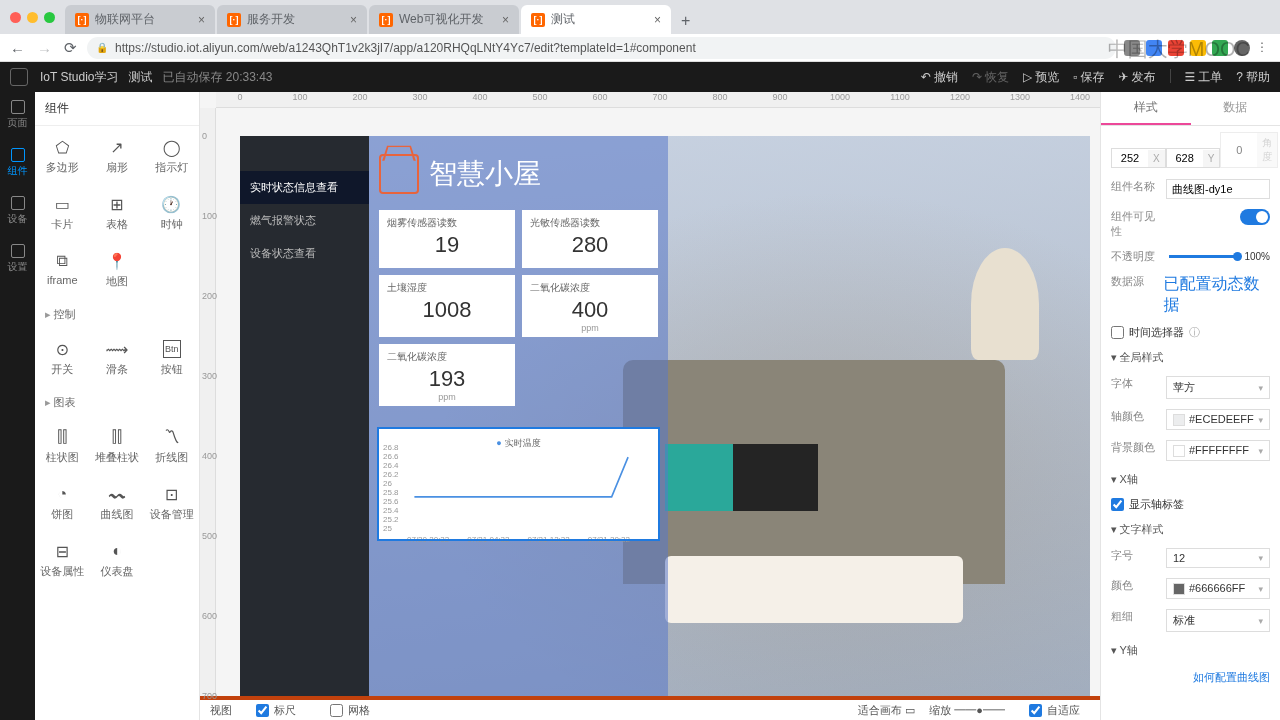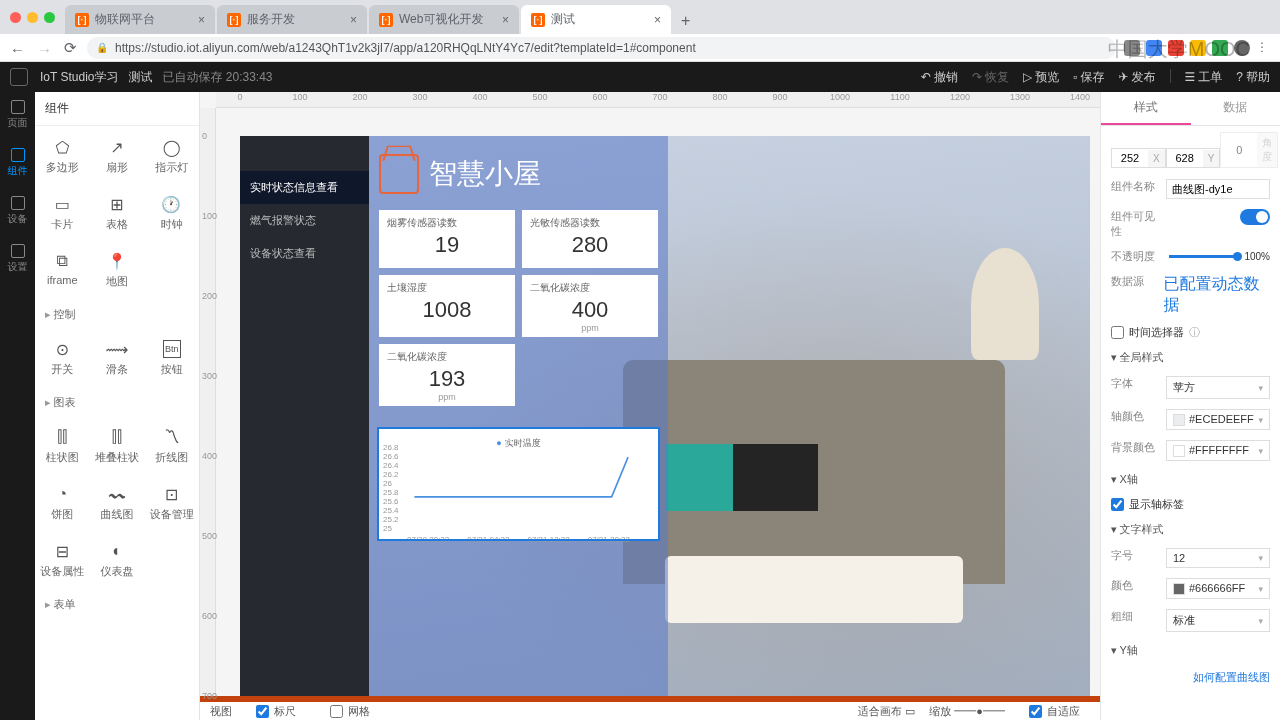--- a/index.html
+++ b/index.html
@@ -84,21 +84,21 @@
 .card .ct { font-size: 10px; color: #666; }
 .card .cv { font-size: 22px; color: #333; text-align: center; padding-top: 2px; }
 .card .cu { font-size: 9px; color: #999; text-align: center; }
 .chart-box { background: #fff; margin-top: 23px; padding: 8px; outline: 2px solid #1f7ae0; height: 110px; position: relative; }
 .chart-legend { text-align: center; font-size: 9px; color: #666; }
 .chart-legend::before { content: "●"; color: #4a90e2; margin-right: 3px; }
 .chart-svg { width: 100%; height: 82px; }
 .chart-x { display: flex; justify-content: space-between; font-size: 8px; color: #999; padding: 0 20px; }
 .chart-y { position: absolute; left: 4px; top: 14px; bottom: 14px; display: flex; flex-direction: column; justify-content: space-between; font-size: 8px; color: #999; }
 
-.zoom-bar { height: 24px; background: #fff; border-top: 6px solid #c2410c; display: flex; align-items: center; padding: 0 10px; gap: 14px; font-size: 11px; color: #555; }
+.zoom-bar { height: 24px; background: #fff; border-top: 4px solid #c2410c; display: flex; align-items: center; padding: 0 10px; gap: 14px; font-size: 11px; color: #555; }
 .zoom-bar .grow { flex: 1; }
 .zoom-bar input[type=checkbox] { accent-color: #1f7ae0; }
 
 
 .props { width: 180px; background: #fff; border-left: 1px solid #e4e4e4; overflow-y: auto; font-size: 12px; }
 .props-tabs { display: flex; border-bottom: 1px solid #e4e4e4; }
 .props-tabs span { flex: 1; text-align: center; padding: 7px; color: #999; cursor: pointer; }
 .props-tabs span.active { color: #737373; border-bottom: 2px solid #ec4899; }
 .prow { display: flex; align-items: flex-start; padding: 5px 10px; gap: 3px; }
 .prow label { color: #888; width: 52px; font-size: 11px; }
@@ -294,21 +294,20 @@
       <div class="comp">
           <span class="ci">⊟</span>
           <span class="cl">设备属性</span>
         </div>
       <div class="comp">
           <span class="ci">◐</span>
           <span class="cl">仪表盘</span>
         </div>
       <div></div>
     </div>
-    <div class="cp-group">表单</div>
   </div>
 
   <div class="canvas-wrap">
     <div class="ruler-top" id="ruler-top">
         <span style="left: 24px;">0</span>
         <span style="left: 84px;">100</span>
         <span style="left: 144px;">200</span>
         <span style="left: 204px;">300</span>
         <span style="left: 264px;">400</span>
         <span style="left: 324px;">500</span>

